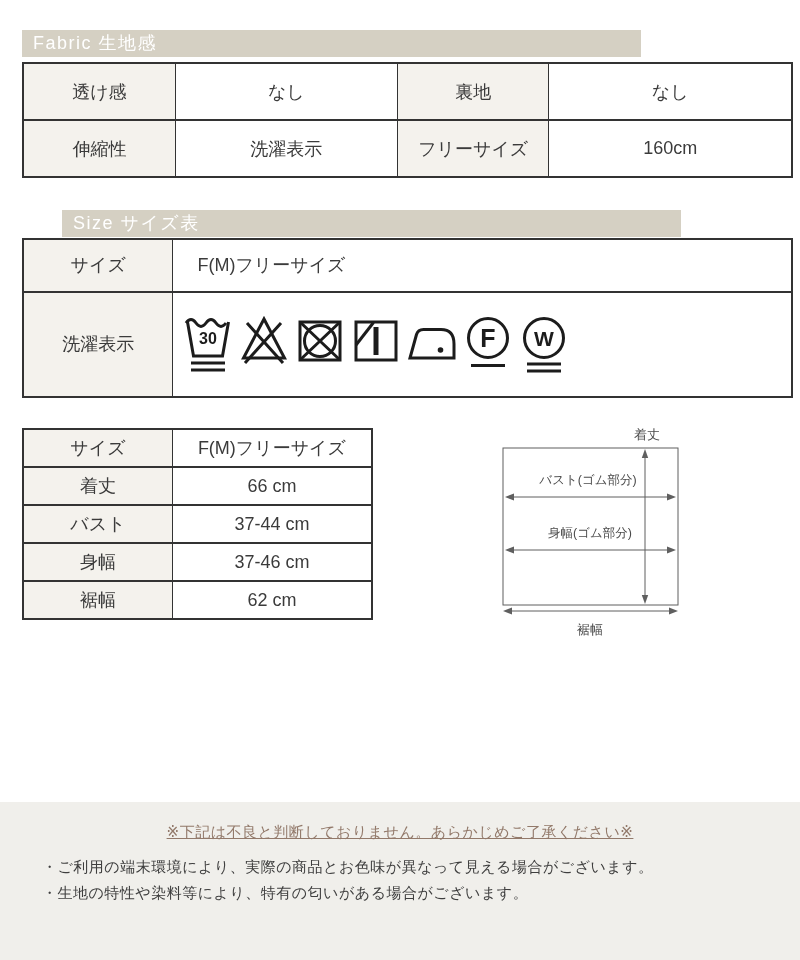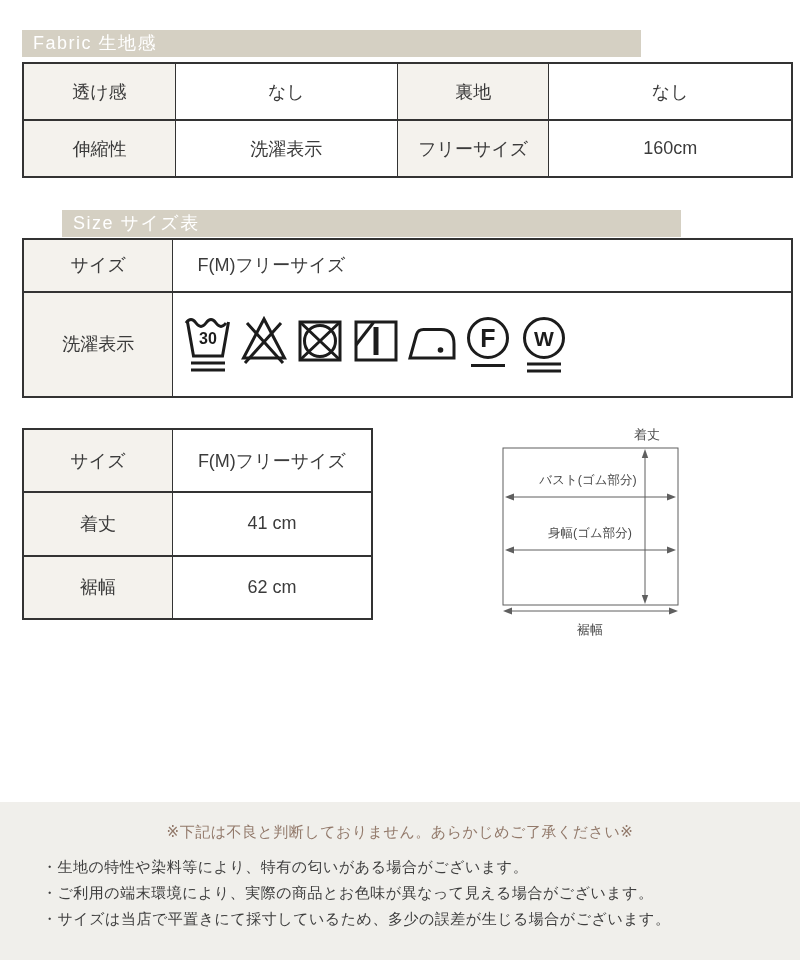--- a/index.html
+++ b/index.html
@@ -34,21 +34,21 @@
   .care-cell{padding:4px 4px 4px 10px !important;}
   .care-symbols{display:flex;align-items:center;gap:6px;}
   .care-symbols span{display:inline-flex;}
 
   #measure-table{left:22px;top:428px;width:351px;height:192px;}
 
   #diagram{position:absolute;left:470px;top:418px;width:240px;height:232px;}
   #diagram text{fill:#4a4a4a;font-family:"Liberation Sans","DejaVu Sans",sans-serif;}
 
   #notes{position:absolute;left:0;top:802px;width:800px;height:158px;background:#f0efeb;}
-  #notes .heading{padding-top:21px;text-align:center;font-size:15px;color:#92796a;letter-spacing:0.5px;}
+  #notes .heading{padding-top:21px;text-align:center;font-size:15px;color:#92796a;letter-spacing:0.5px;text-decoration:underline;}
   #notes ul{list-style:none;margin:12px 0 0 42px;padding:0;}
   #notes li{font-size:15px;line-height:26px;color:#3e3e3e;letter-spacing:0.5px;}
 </style>
 </head>
 <body>
 
 <div id="fabric-bar" class="section-bar">Fabric 生地感</div>
 
 <table id="fabric-table" class="tbl">
   <colgroup>
@@ -148,21 +148,29 @@
       <col style="width:42.8%">
       <col style="width:57.2%">
     </colgroup>
   <tbody>
     <tr>
       <th>サイズ</th>
       <td>F(M)フリーサイズ</td>
     </tr>
     <tr>
       <th>着丈</th>
-      <td>41 cm</td>
+      <td>66 cm</td>
+    </tr>
+    <tr>
+      <th>バスト</th>
+      <td>37-44 cm</td>
+    </tr>
+    <tr>
+      <th>身幅</th>
+      <td>37-46 cm</td>
     </tr>
     <tr>
       <th>裾幅</th>
       <td>62 cm</td>
     </tr>
   </tbody>
 </table>
 
 <div id="diagram">
   <svg width="240" height="232" viewBox="0 0 240 232">
@@ -186,17 +194,16 @@
     <text x="177" y="21" text-anchor="middle" font-size="13">着丈</text>
     <text x="118" y="66" text-anchor="middle" font-size="12.5">バスト(ゴム部分)</text>
     <text x="120" y="119" text-anchor="middle" font-size="12.5">身幅(ゴム部分)</text>
     <text x="120" y="216" text-anchor="middle" font-size="13">裾幅</text>
   </svg>
 </div>
 
 <div id="notes">
   <div class="heading">※下記は不良と判断しておりません。あらかじめご了承ください※</div>
   <ul>
+    <li>・ご利用の端末環境により、実際の商品とお色味が異なって見える場合がございます。</li>
     <li>・生地の特性や染料等により、特有の匂いがある場合がございます。</li>
-    <li>・ご利用の端末環境により、実際の商品とお色味が異なって見える場合がございます。</li>
-    <li>・サイズは当店で平置きにて採寸しているため、多少の誤差が生じる場合がございます。</li>
   </ul>
 </div>
 
 </body></html>

